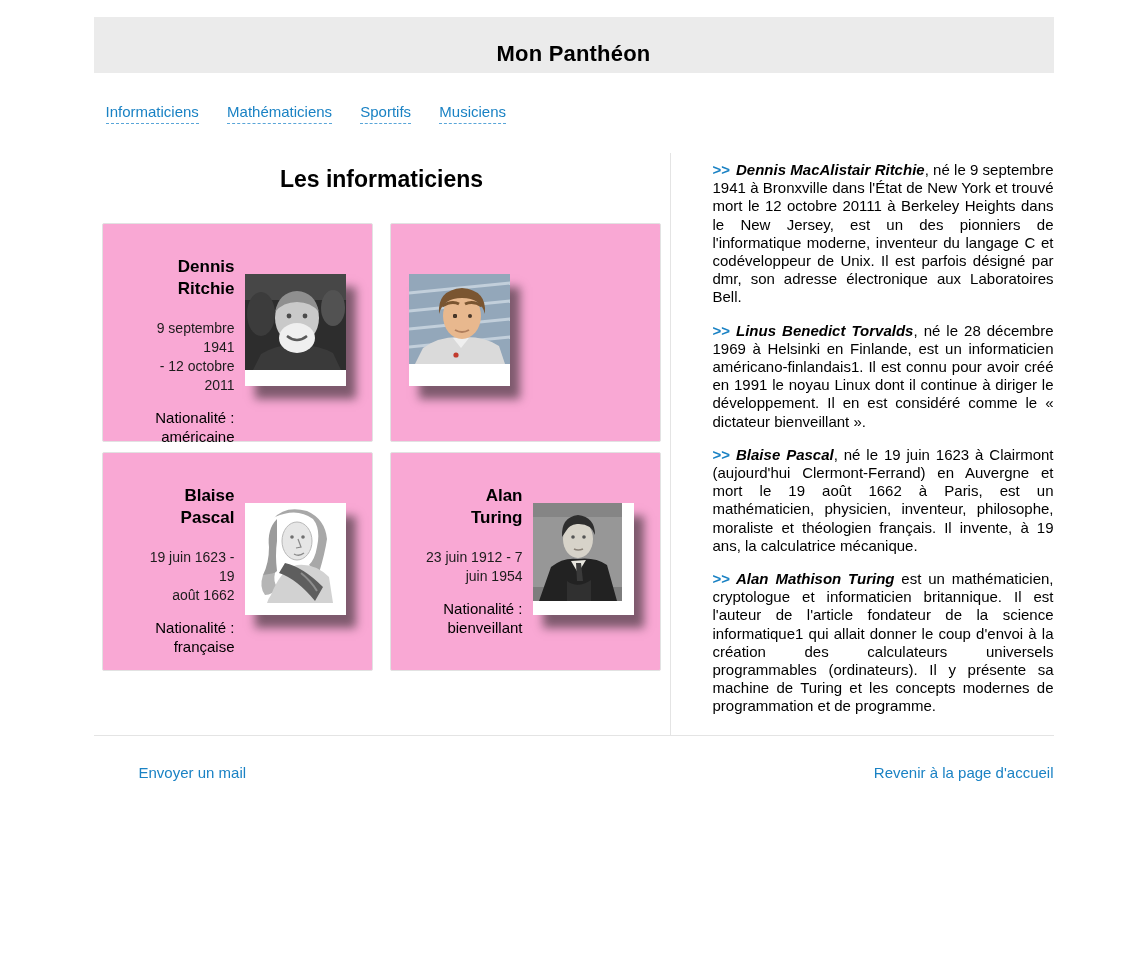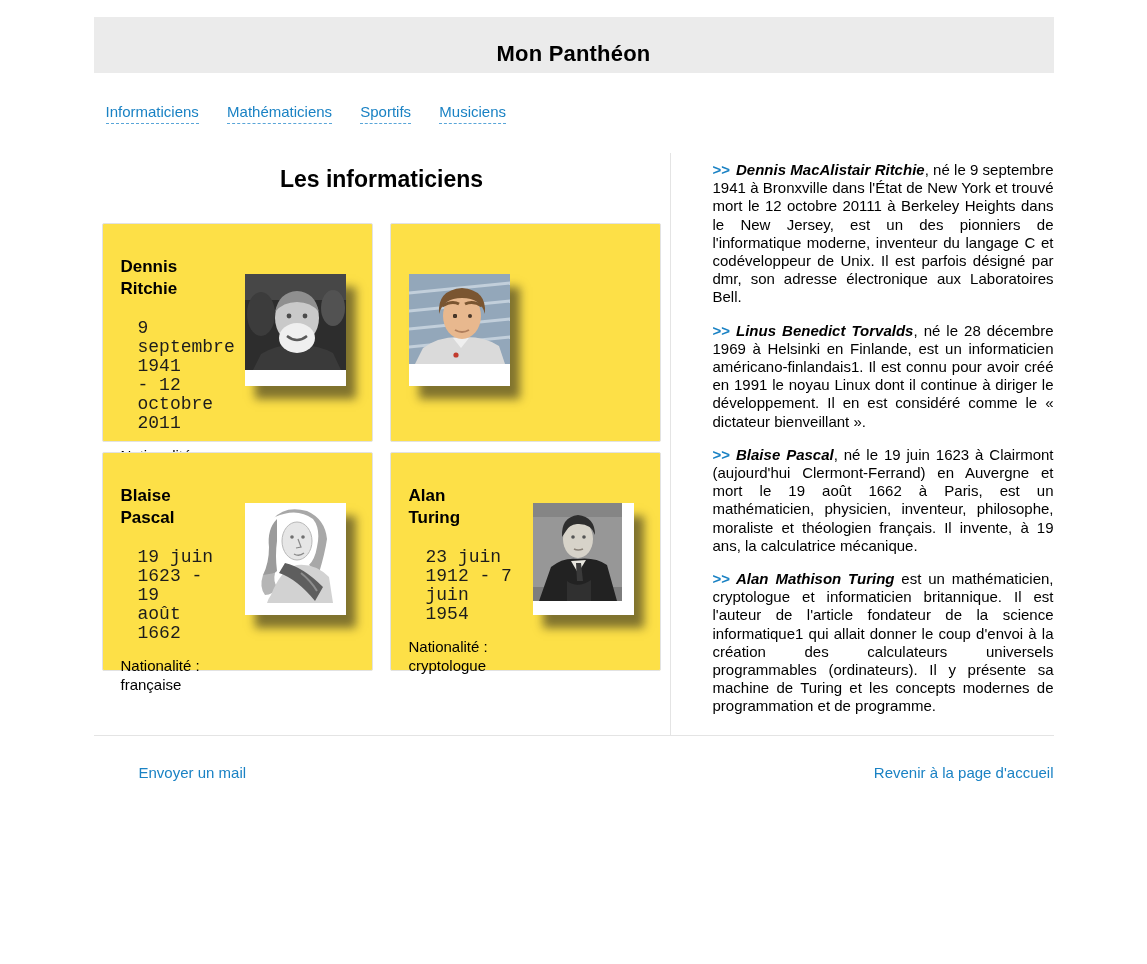--- a/index.html
+++ b/index.html
@@ -53,29 +53,30 @@
     display: flex; flex-wrap: wrap;
     gap: 10px 17px;
     padding-left: 8px;
     margin-top: 30px;
     padding-bottom: 52px;
   }
   .card {
     width: 271px; height: 219px;
     border: 1px solid #e2e2e2;
     border-radius: 2px;
-    background: #fde047;
+    background: #f9a8d4;
     display: flex;
     justify-content: space-between;
     align-items: flex-start;
     padding: 32px 26px 0 18px;
+    text-align: right;
   }
   .card-text { width: 114px; }
   .card-name { font-size: 17px; font-weight: bold; line-height: 22px; margin: 0 0 19px 0; }
-  .card-dates { font-size: 18px; line-height: 19px; margin: 0 0 13px 17px; color: #1c1c1c; font-family: Liberation Mono, monospace; }
+  .card-dates { font-size: 14px; line-height: 19px; margin: 0 0 13px 17px; color: #1c1c1c; }
   .card-nat { font-size: 15px; line-height: 19px; margin: 0; }
 
   .photo-box {
     width: 101px; height: 112px;
     background: #fff;
     margin-top: 18px;
     box-shadow: 10px 13px 9px rgba(25, 25, 25, 0.55);
     flex: none;
   }
   .photo-box svg { display: block; width: 100%; height: 100%; }
@@ -190,21 +191,21 @@
               <path d="M40,60 Q58,64 78,84 L70,98 Q52,76 34,70 Z" fill="#5e5e5e"></path>
               <path d="M56,70 Q66,78 72,88" stroke="#8d8d8d" stroke-width="2" fill="none"></path>
             </svg>
           </div>
         </article>
 
         <article class="card">
           <div class="card-text">
             <h3 class="card-name"><span>Alan</span><br><span>Turing</span></h3>
             <p class="card-dates"><span>23 juin 1912 - 7</span><br><span>juin 1954</span></p>
-            <p class="card-nat">Nationalité : cryptologue</p>
+            <p class="card-nat">Nationalité : bienveillant</p>
           </div>
           <div class="photo-box">
             <svg viewBox="0 0 101 112" xmlns="http://www.w3.org/2000/svg">
               <rect x="0" y="0" width="89" height="98" fill="#979797"></rect>
               <rect x="0" y="0" width="89" height="14" fill="#858585"></rect>
               <rect x="0" y="84" width="89" height="14" fill="#7d7d7d"></rect>
               <path d="M6,98 L18,64 Q30,54 45,56 Q62,54 74,62 L84,98 Z" fill="#222222"></path>
               <path d="M38,58 L45,70 L53,57 Z" fill="#e8e6df"></path>
               <path d="M43,60 L48,60 L50,78 L44,78 Z" fill="#3a3a3a"></path>
               <path d="M34,78 Q45,86 58,77 L58,98 L34,98 Z" fill="#303030"></path>

